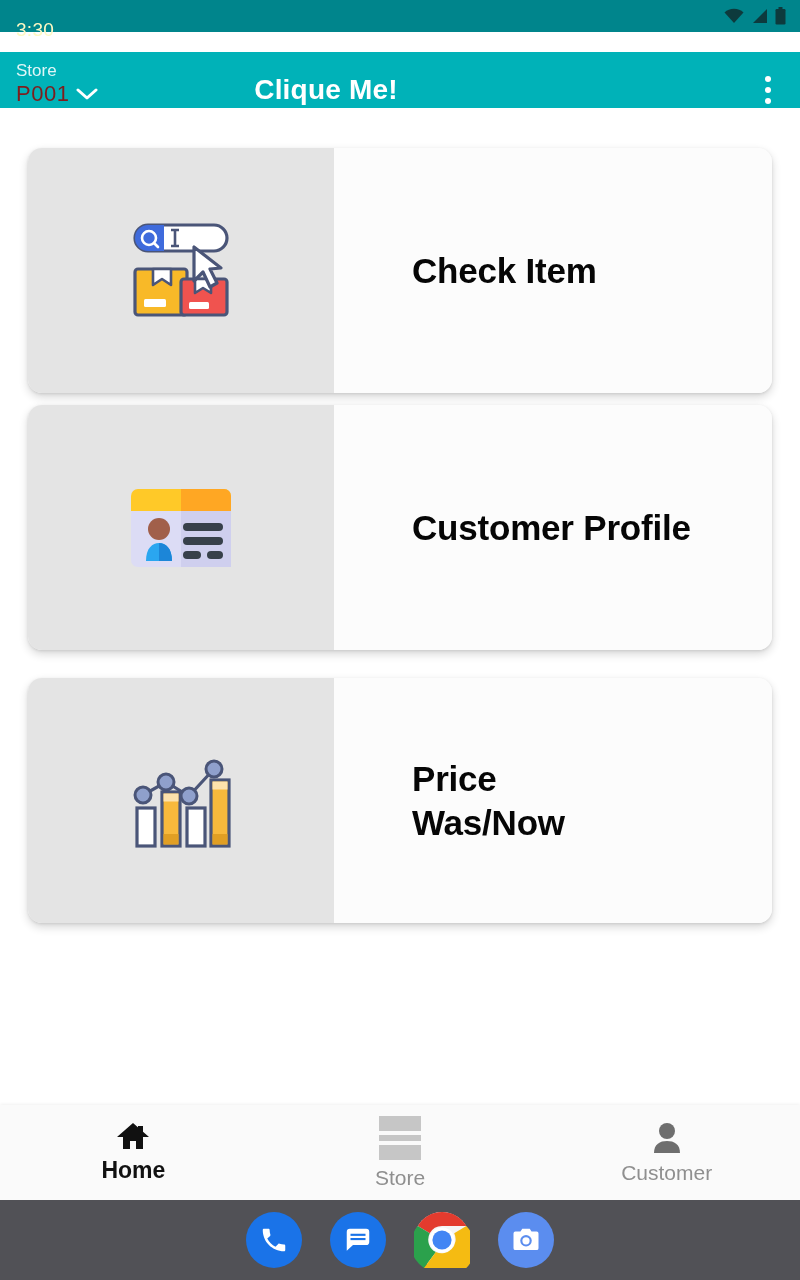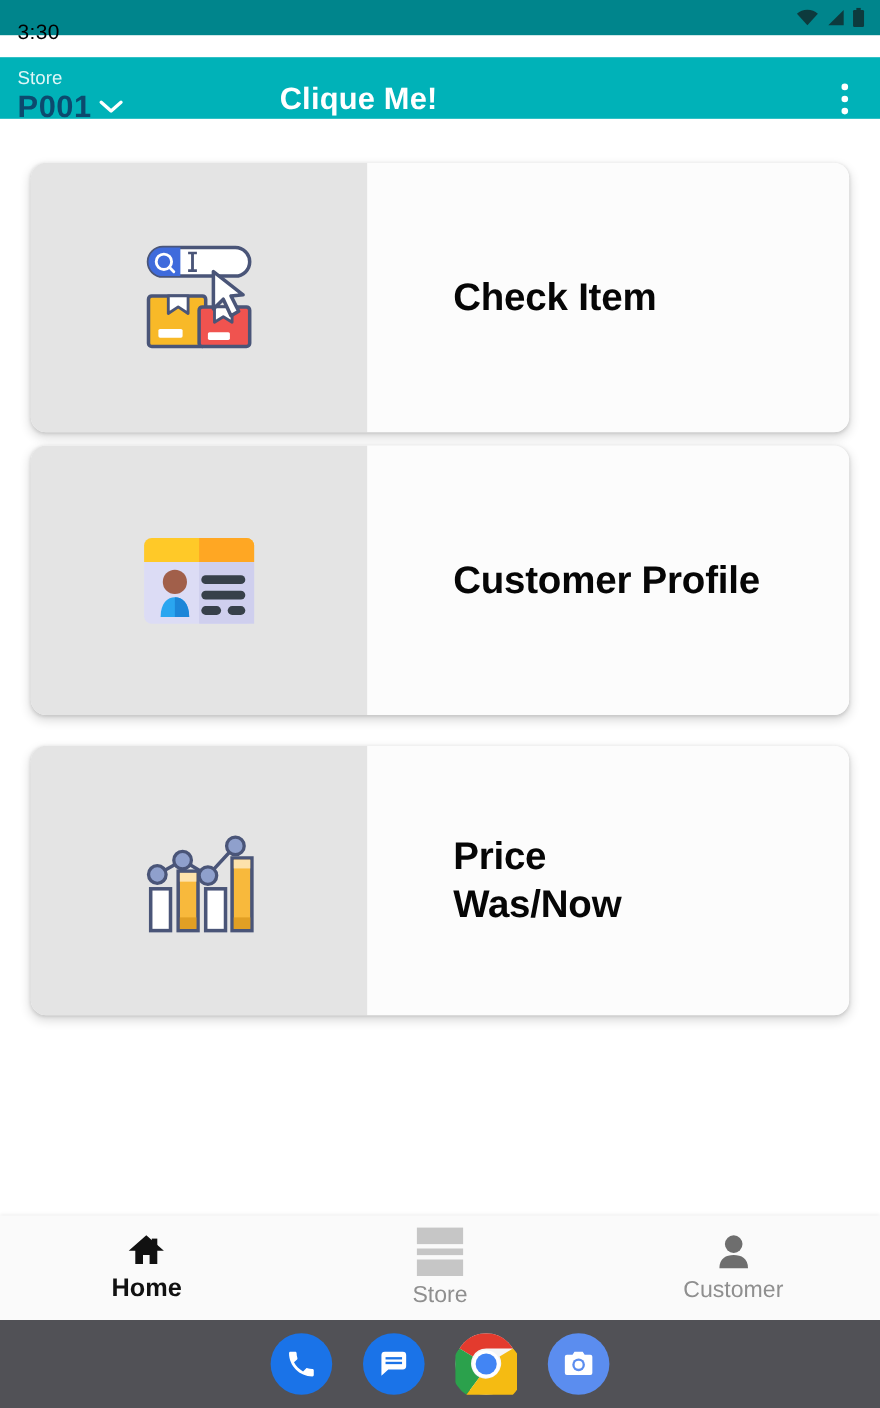--- a/index.html
+++ b/index.html
@@ -9,32 +9,32 @@
     background:#ffffff; overflow:hidden;
   }
   #app { position:relative; width:800px; height:1280px; background:#ffffff; }
 
   
   .statusbar {
     position:absolute; top:0; left:0; width:800px; height:32px;
     background:#00858c; display:flex; align-items:center;
     padding:0 14px 0 16px;
   }
-  .status-time { color:#000000; font-size:19px; letter-spacing:.3px;margin-top:28px; }
+  .status-time { color:#fef9c3; font-size:19px; letter-spacing:.3px;margin-top:28px; }
   .status-icons { margin-left:auto; display:flex; align-items:center; gap:7px; }
 
   
   .appbar {
     position:absolute; top:32px; left:0; width:800px; height:76px;
     background:#00b2b8; display:flex; align-items:center;margin-top:20px;
   }
   .store-block { position:absolute; left:16px; top:10px; line-height:1; }
   .store-label { color:#dff6f7; font-size:17px; display:block; margin-bottom:4px; }
   .store-value-row { display:flex; align-items:center; gap:7px; }
-  .store-value { color:#0c4a6e; font-size:28px; letter-spacing:.5px;font-weight:bold; }
+  .store-value { color:#7f1d1d; font-size:22px; letter-spacing:.5px; }
   .appbar-title {
     width:652px; text-align:center; color:#ffffff;
     font-size:28px; font-weight:bold; letter-spacing:.2px;
   }
   .overflow {
     position:absolute; right:23px; top:50%; transform:translateY(-50%);
     display:flex; flex-direction:column; gap:5px; padding:6px;
   }
   .overflow i { width:6px; height:6px; border-radius:50%; background:#fff; display:block; }
 

